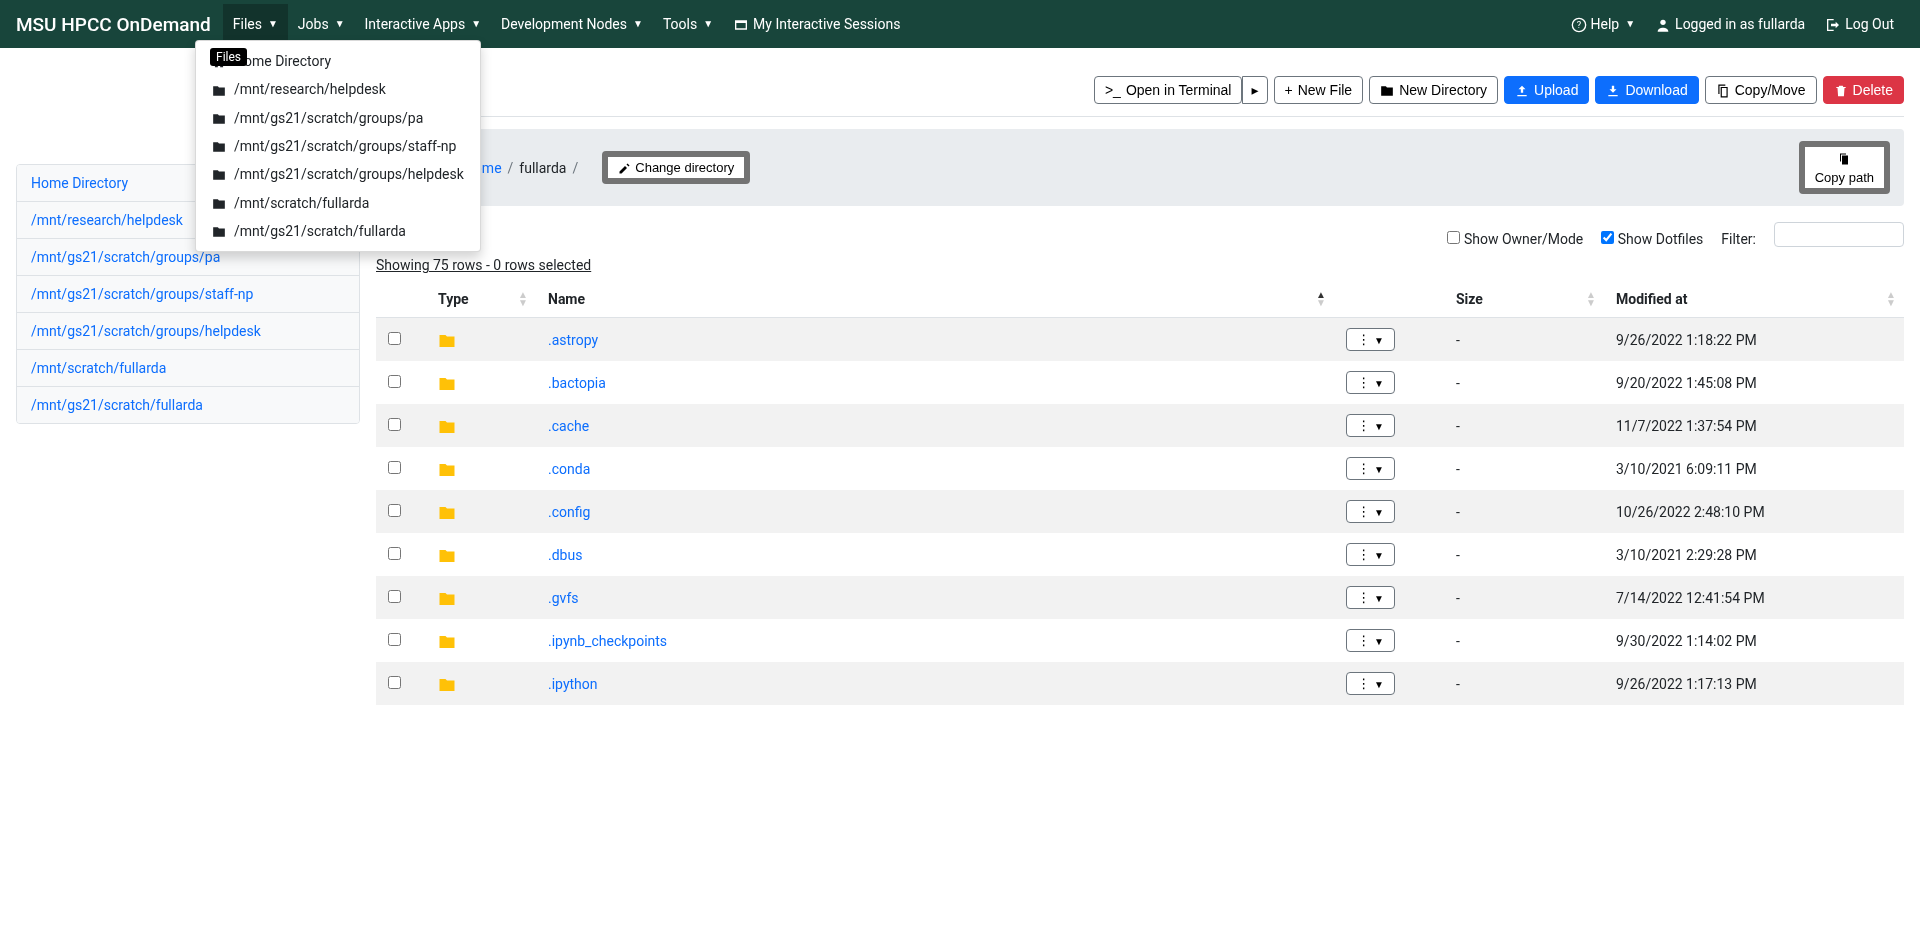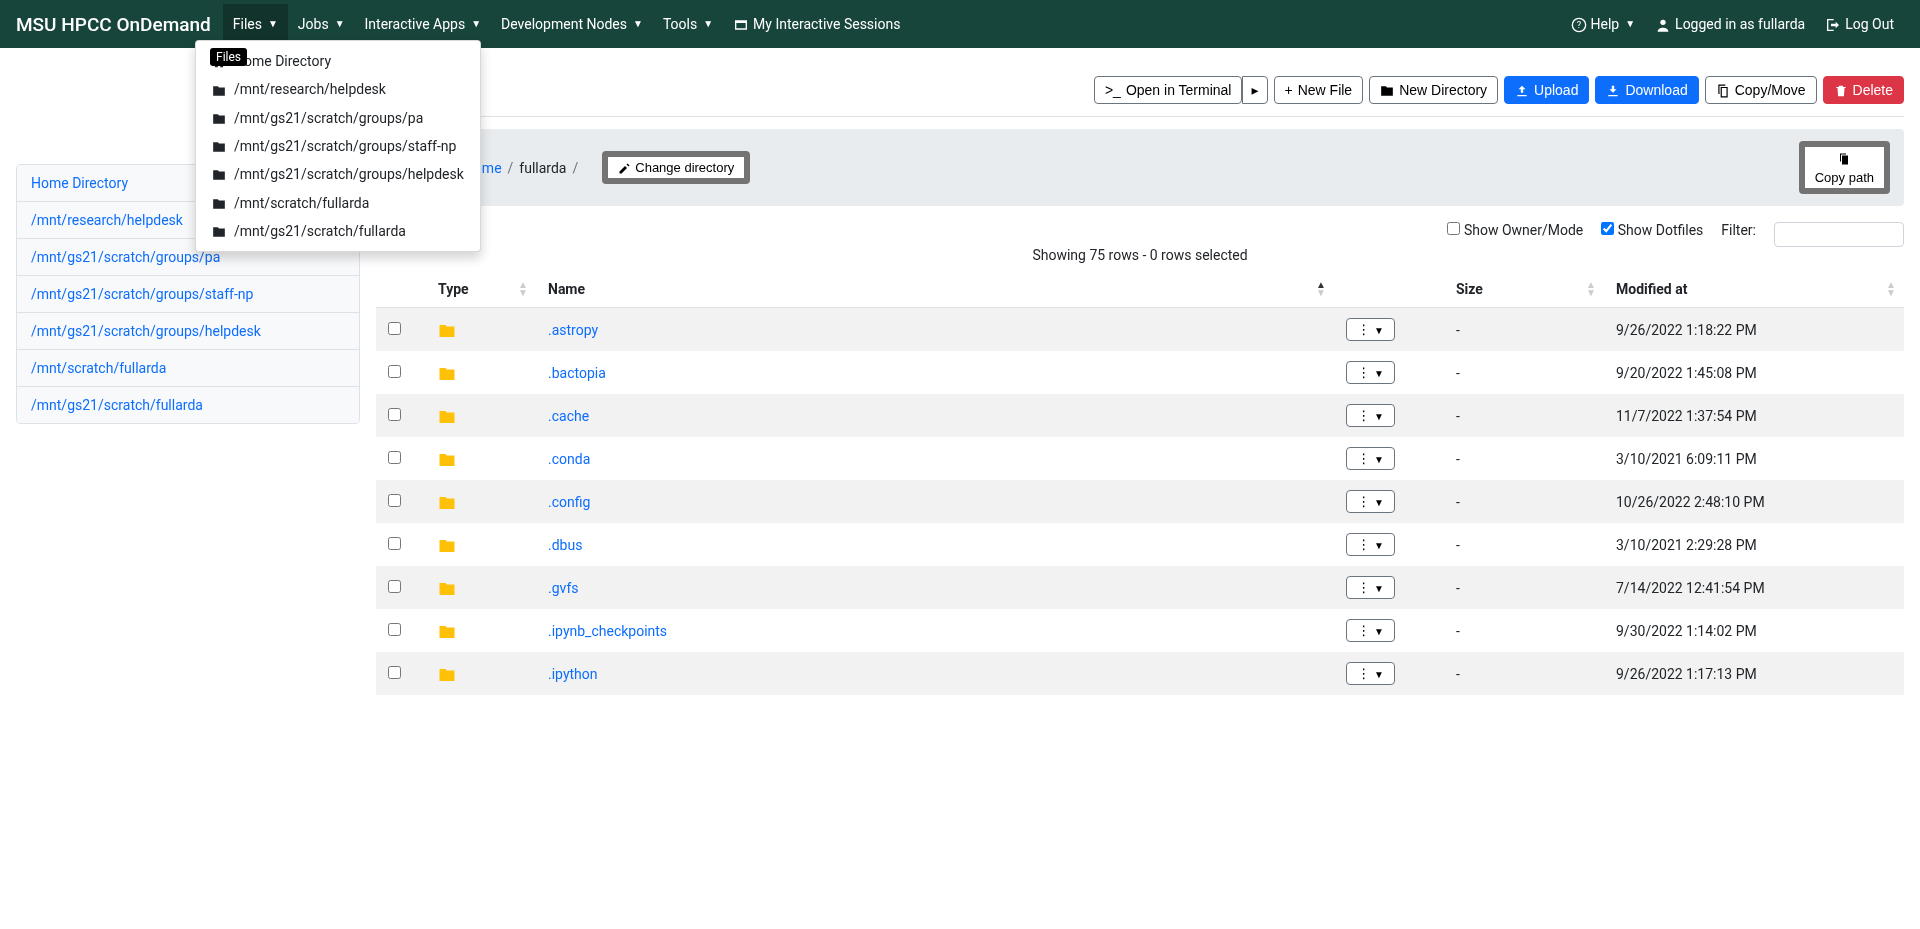--- a/index.html
+++ b/index.html
@@ -32,23 +32,23 @@
 .btn-primary { background: #0d6efd; border-color: #0d6efd; color: #fff; }
 .btn-danger { background: #dc3545; border-color: #dc3545; color: #fff; }
 .btn-split { border-left: 1px solid #6c757d; padding: 5px 8px; margin-left: -6px; border-radius: 0 4px 4px 0; }
 
 .breadcrumb-bar { background: #e9ecef; padding: 12px 14px; border-radius: 4px; display: flex; align-items: center; gap: 6px; }
 .breadcrumb-bar a { color: #0d6efd; text-decoration: none; }
 .breadcrumb-sep { color: #6c757d; }
 .btn-sm { border: 6px solid #737373; background: #fff; padding: 3px 10px; border-radius: 4px; font-size: 13px; margin-left: 18px; cursor: pointer; display: inline-flex; align-items: center; gap: 5px; }
 .copy-path { margin-left: auto; flex-direction: column; }
 
-.table-controls { display: flex; justify-content: flex-end; gap: 18px; align-items: flex-start; margin-top: 16px; }
+.table-controls { display: flex; justify-content: flex-end; gap: 18px; align-items: flex-end; margin-top: 16px; }
 .filter-input { border: 1px solid #ced4da; padding: 4px 8px; border-radius: 4px; width: 130px; }
-.row-count { text-align: center; color: #212529; }
+.row-count { text-align: left; margin-top: 10px; color: #212529; text-decoration: underline; }
 
 .file-table { width: 100%; border-collapse: collapse; margin-top: 8px; }
 .file-table th { text-align: left; padding: 10px 12px; font-weight: 700; border-bottom: 1px solid #dee2e6; position: relative; }
 .file-table td { padding: 10px 12px; }
 .file-table tbody tr:nth-child(odd) { background: #f2f2f2; }
 .file-table tbody tr:nth-child(even) { background: #fff; }
 .folder-icon { color: #ffc107; font-size: 16px; }
 .file-link { color: #0d6efd; cursor: pointer; }
 .actions-btn { border: 1px solid #6c757d; background: #fff; border-radius: 4px; padding: 3px 10px; cursor: pointer; }
 .sort-arrows { position: absolute; right: 8px; color: #ccc; font-size: 10px; line-height: 8px; }

